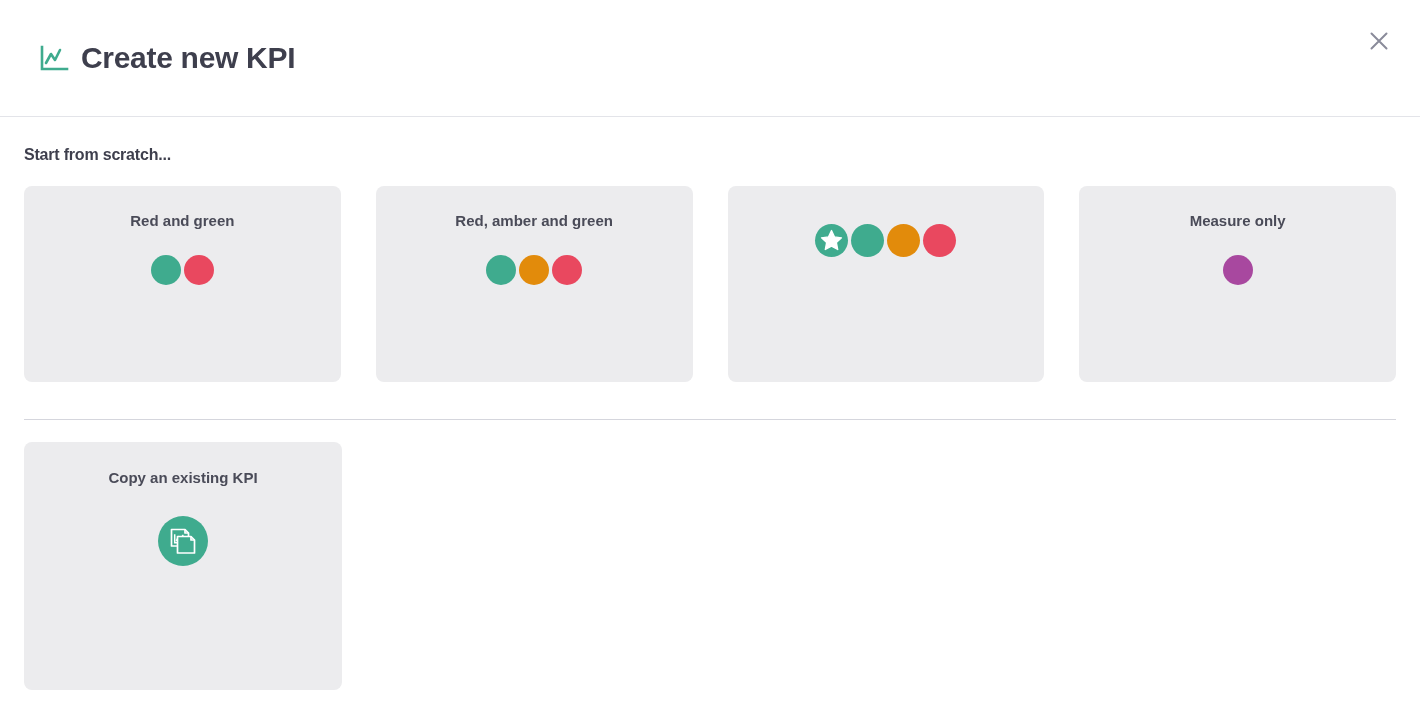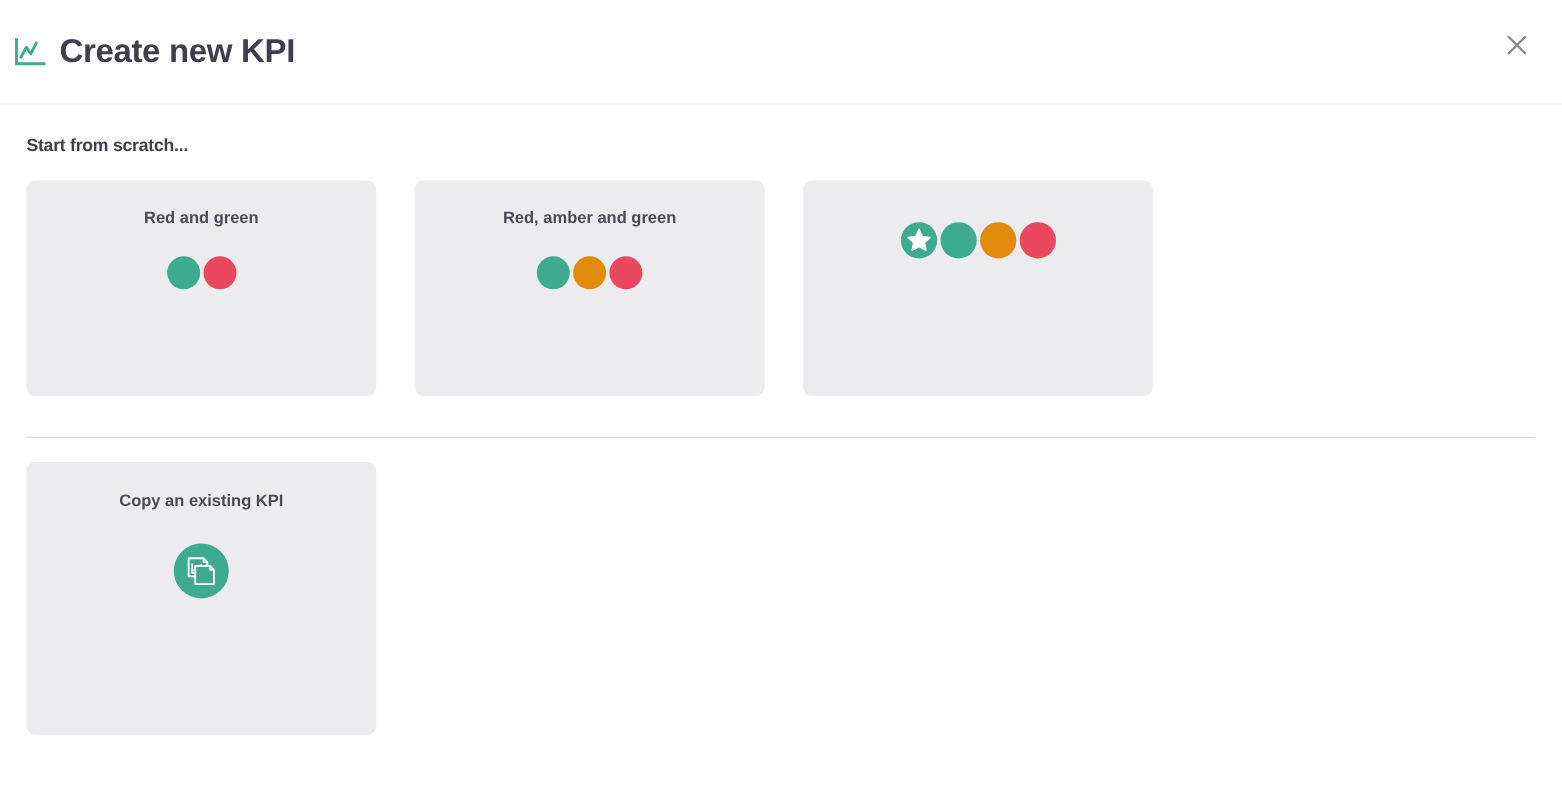--- a/index.html
+++ b/index.html
@@ -8,25 +8,25 @@
     width: 1420px;
     height: 728px;
     background: #ffffff;
     font-family: "Liberation Sans", sans-serif;
     overflow: hidden;
   }
 
   
   .modal-header {
     position: relative;
-    height: 95px;
+    height: 117px;
     border-bottom: 1px solid #e3e4e9;
     display: flex;
     align-items: center;
-    padding: 0 12px;
+    padding: 0 39px;
   }
   .header-left {
     display: flex;
     align-items: center;
     gap: 12px;
   }
   .header-chart-icon {
     width: 30px;
     height: 28px;
     display: block;
@@ -189,20 +189,26 @@
               <path d="M12 1.6 L15.2 8.3 L22.4 9.2 L17.1 14.2 L18.5 21.4 L12 17.9 L5.5 21.4 L6.9 14.2 L1.6 9.2 L8.8 8.3 Z" fill="#ffffff" stroke="#ffffff" stroke-width="1.4" stroke-linejoin="round"></path>
             </svg>
           </span>
         </span>
         <span class="swatch" style="background:#3fab8e"></span>
         <span class="swatch" style="background:#e28b0b"></span>
         <span class="swatch" style="background:#e9485f"></span>
       </div>
     </div>
 
+    <div class="card">
+      <div class="card-title">Measure only</div>
+      <div class="swatch-row">
+        <span class="swatch" style="background:#a8489f"></span>
+      </div>
+    </div>
 
   </div>
 
   <div class="divider"></div>
 
 
   <div class="card-row bottom">
 
     <div class="card">
       <div class="card-title">Copy an existing KPI</div>

